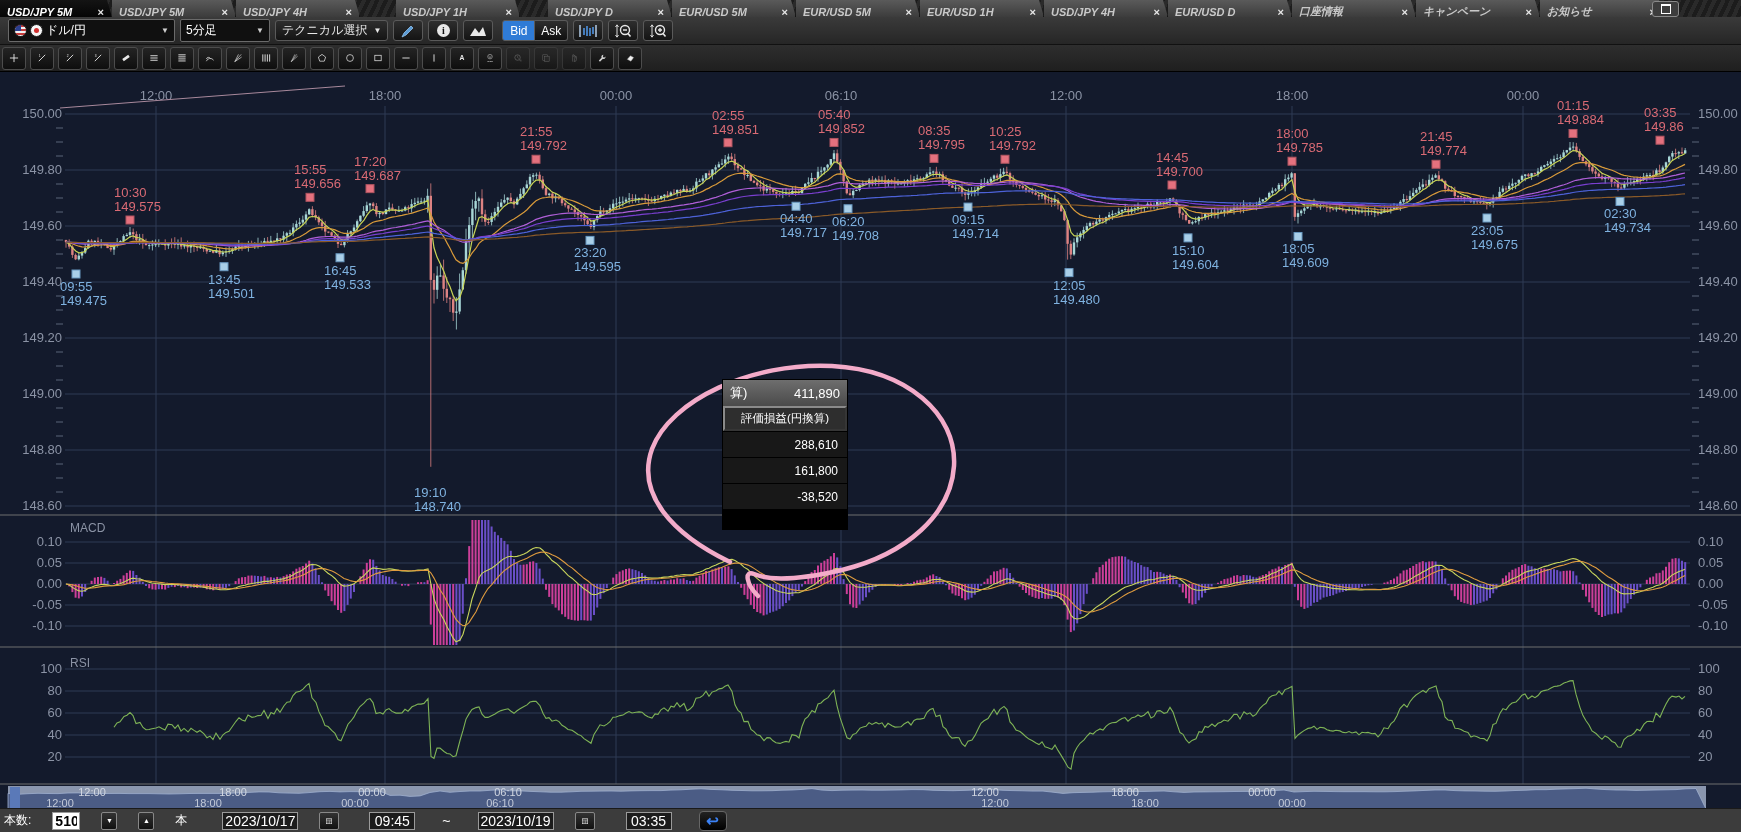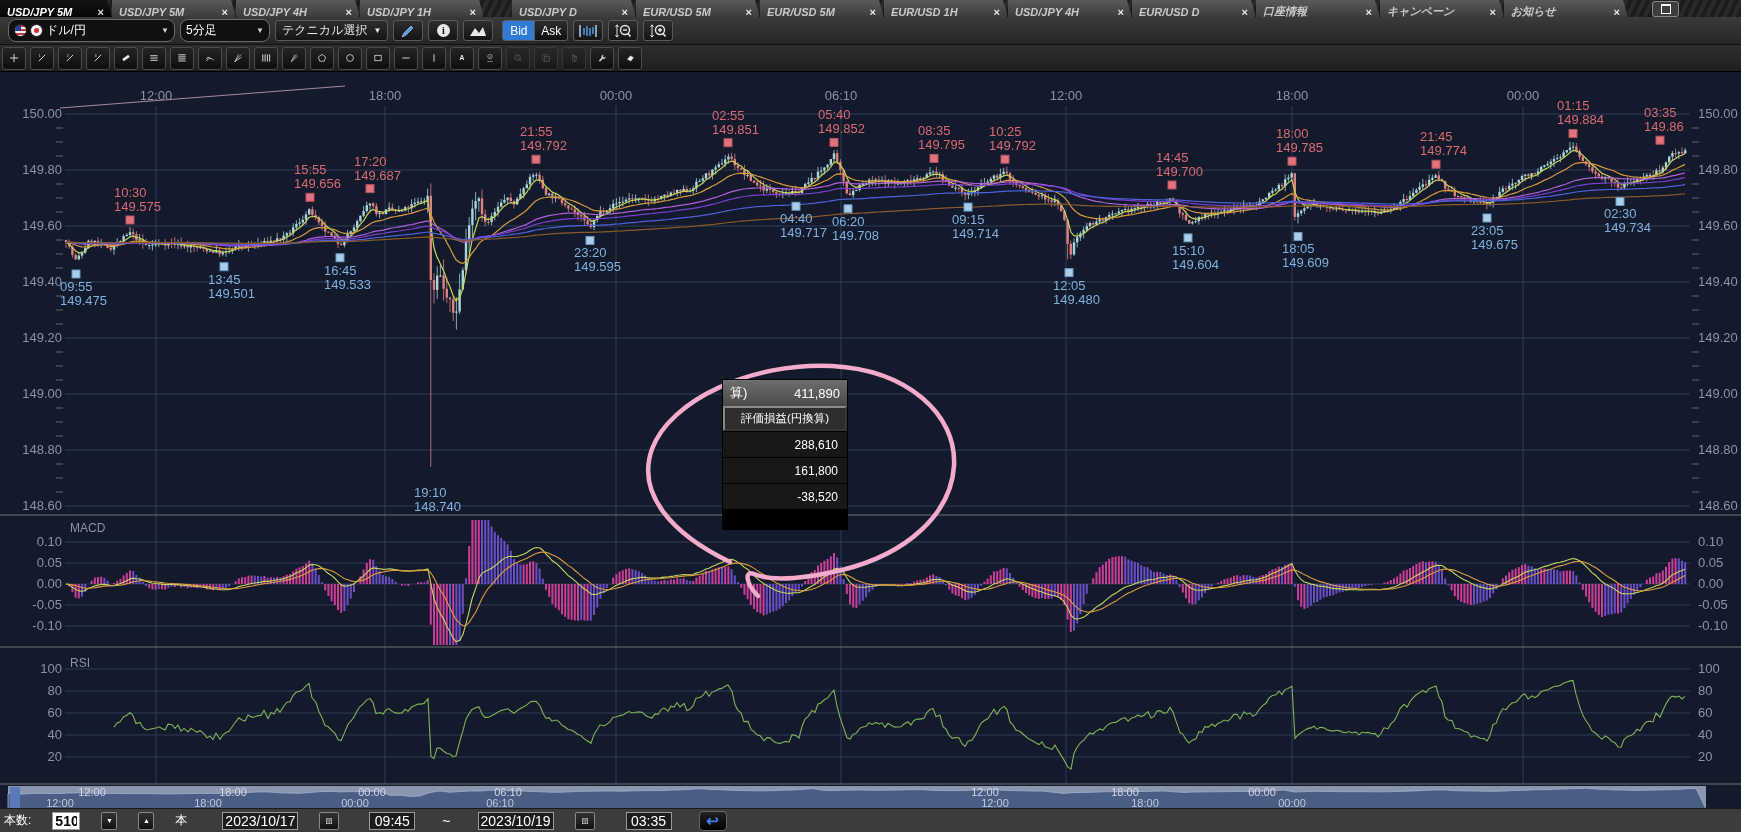--- a/index.html
+++ b/index.html
@@ -17,21 +17,21 @@
     overflow:hidden;flex:1;font-style:italic;letter-spacing:0;}
   .tab .tclose{color:#e8e8e8;font-size:11px;font-weight:bold;margin-left:3px;padding:0 3px;}
   .tab.active{background:linear-gradient(#141414,#050505);}
   .tab.active .tlabel{color:#ffffff;}
   .maxbtn{position:absolute;right:62px;top:1px;width:25px;height:14px;background:#3d3d3d;
     border:1px solid #8a8a8a;border-radius:3px;display:flex;align-items:center;justify-content:center;cursor:pointer;}
   .maxbtn span{display:block;width:8px;height:7px;border:1px solid #fff;border-top:2px solid #fff;}
   
   .toolbar1{position:absolute;left:0;top:17px;width:1741px;height:28px;
     background:linear-gradient(#3a3a3a,#262626);display:flex;align-items:center;gap:5px;padding-left:8px;box-sizing:border-box;border-bottom:1px solid #111;}
-  .select{height:21px;background:#101010;border:1px solid #6a6a6a;border-radius:8px;
+  .select{height:21px;background:#101010;border:1px solid #6a6a6a;border-radius:2px;
     display:flex;align-items:center;padding:0 5px;color:#fff;font-size:12px;cursor:pointer;}
   .select .caret{margin-left:auto;color:#cfcfcf;font-size:8px;padding-left:8px;}
   .sel-pair{width:155px;}
   .sel-tf{width:78px;gap:24px;}
   .flag{width:13px;height:13px;border-radius:50%;display:inline-block;margin-right:3px;overflow:hidden;position:relative;border:1px solid #222;box-sizing:border-box;}
   .flag-us{background:repeating-linear-gradient(180deg,#c43a3a 0 2px,#f2f2f2 2px 4px);}
   .flag-us::after{content:"";position:absolute;left:0;top:0;width:6px;height:6px;background:#2a3f8f;}
   .flag-jp{background:#f5f5f5;}
   .flag-jp::after{content:"";position:absolute;left:3px;top:3px;width:5px;height:5px;border-radius:50%;background:#d03030;}
   .tbtn{height:21px;background:linear-gradient(#2e2e2e,#141414);border:1px solid #5a5a5a;
@@ -84,21 +84,21 @@
         <span class="tclose">×</span>
       </div>
       <div class="tab" style="width: 124px;">
         <span class="tlabel">USD/JPY 5M</span>
         <span class="tclose">×</span>
       </div>
       <div class="tab" style="width: 124px;">
         <span class="tlabel">USD/JPY 4H</span>
         <span class="tclose">×</span>
       </div>
-      <div class="tab" style="width: 124px;">
+      <div class="tab" style="width: 124px; margin-left: 36px;">
         <span class="tlabel">USD/JPY 1H</span>
         <span class="tclose">×</span>
       </div>
       <div class="tab" style="width: 124px; margin-left: 28px;">
         <span class="tlabel">USD/JPY D</span>
         <span class="tclose">×</span>
       </div>
       <div class="tab" style="width: 124px;">
         <span class="tlabel">EUR/USD 5M</span>
         <span class="tclose">×</span>

